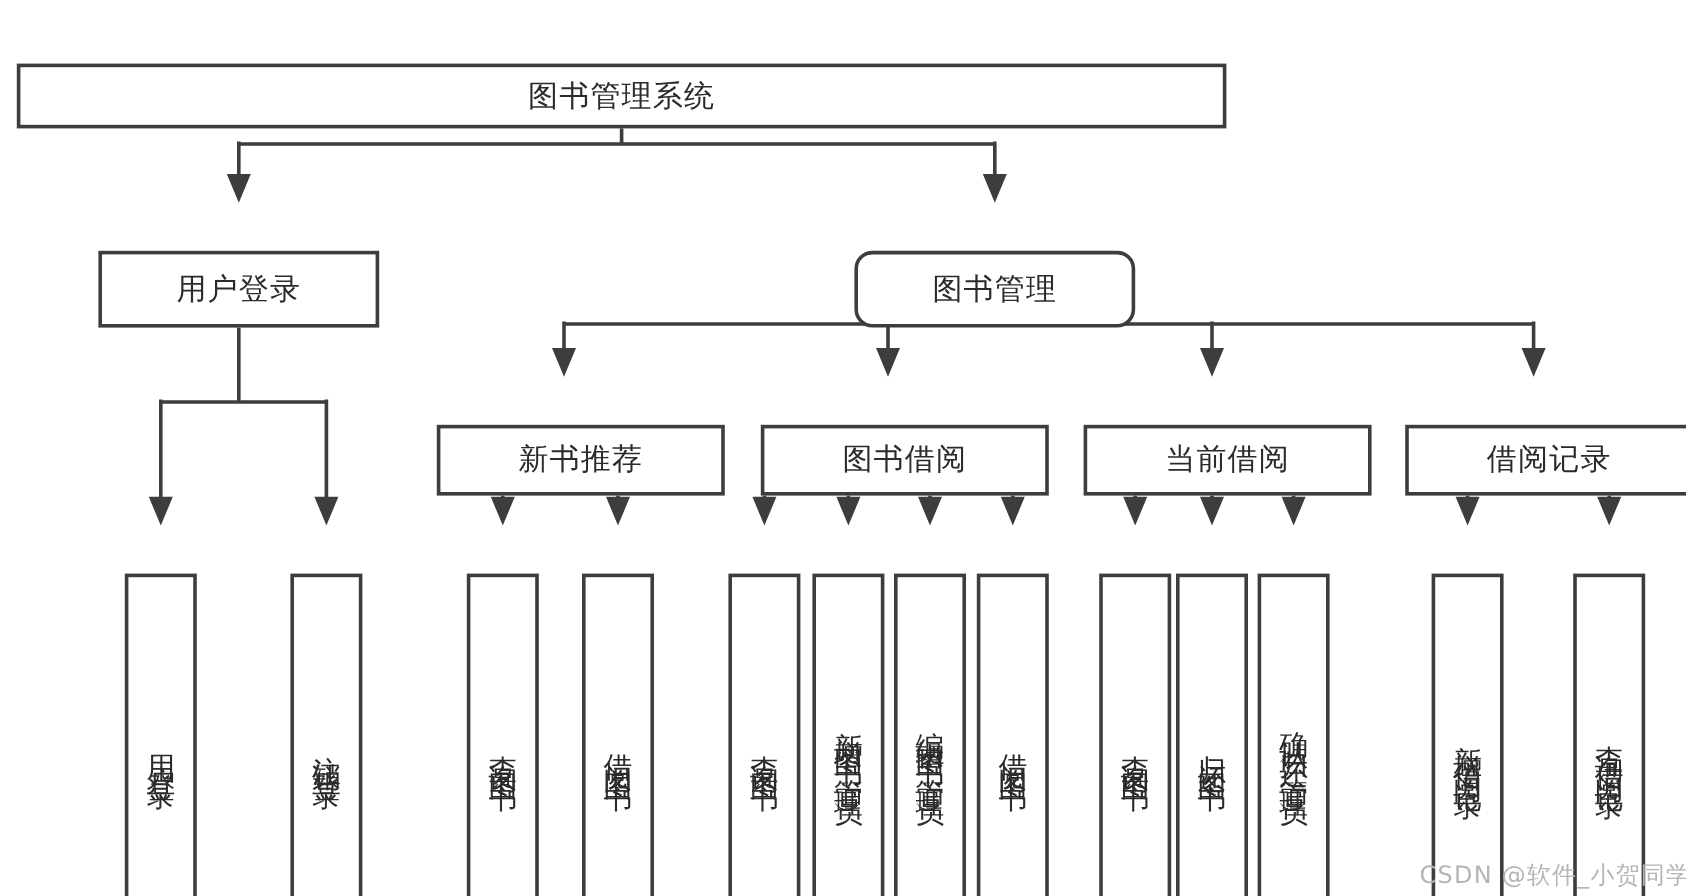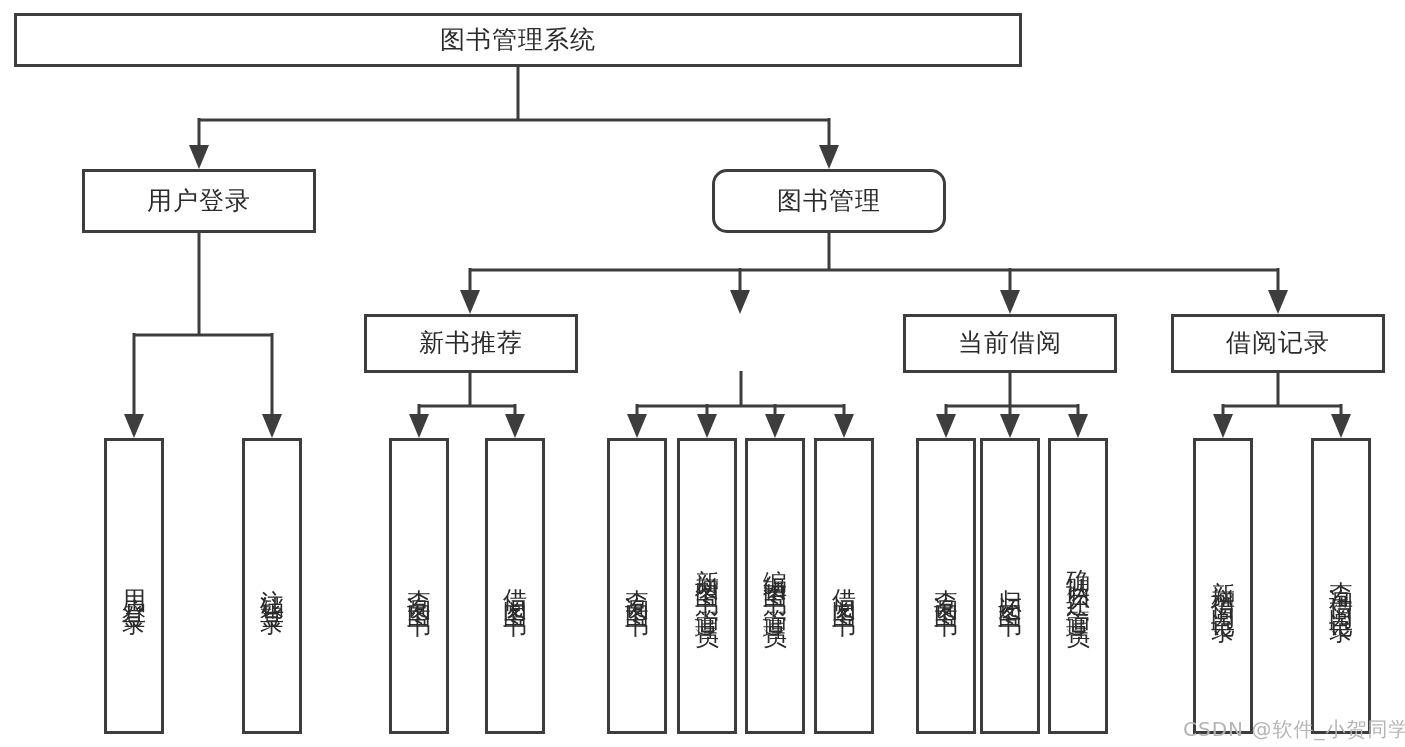--- a/index.html
+++ b/index.html
@@ -25,24 +25,25 @@
     border:3px solid var(--line);
     background:var(--background);
     display:flex;
     align-items:center;
     justify-content:center;
     color:var(--text);
     font-size:25px;
     letter-spacing:1px;
     text-align:left;
     line-height:1.15;
+    margin-top:40px;
   }
   .lvl1{left:14px;top:13px;width:1008px;height:54px;}
   .lvl2{top:169px;width:234px;height:64px;}
-  .lvl3{top:314px;width:214px;height:59px;}
+  .lvl3{top:314px;width:240px;height:59px;}
   .leaf{
     top:438px;width:60px;height:296px;
     writing-mode:vertical-rl;
     text-orientation:mixed;
     font-size:24px;
     letter-spacing:8px;
     line-height:1;
   }
   .watermark{
     position:absolute;
@@ -93,20 +94,21 @@
     <polygon points="1213,414 1233,414 1223,438"></polygon>
     <polygon points="1331,414 1351,414 1341,438"></polygon>
   </svg>
 
   <div class="node lvl1">图书管理系统</div>
 
   <div class="node lvl2" style="left:82px;">用户登录</div>
   <div class="node lvl2" style="left:712px;border-radius:15px;">图书管理</div>
 
   <div class="node lvl3" style="left:364px;">新书推荐</div>
+  <div class="node lvl3" style="left:634px;">图书借阅</div>
   <div class="node lvl3" style="left:903px;">当前借阅</div>
   <div class="node lvl3" style="left:1171px;">借阅记录</div>
 
   <div class="node leaf" style="left:104px;">用户登录</div>
   <div class="node leaf" style="left:242px;">注销登录</div>
 
   <div class="node leaf" style="left:389px;">查询图书</div>
   <div class="node leaf" style="left:485px;">借阅图书</div>
 
   <div class="node leaf" style="left:607px;">查询图书</div>

